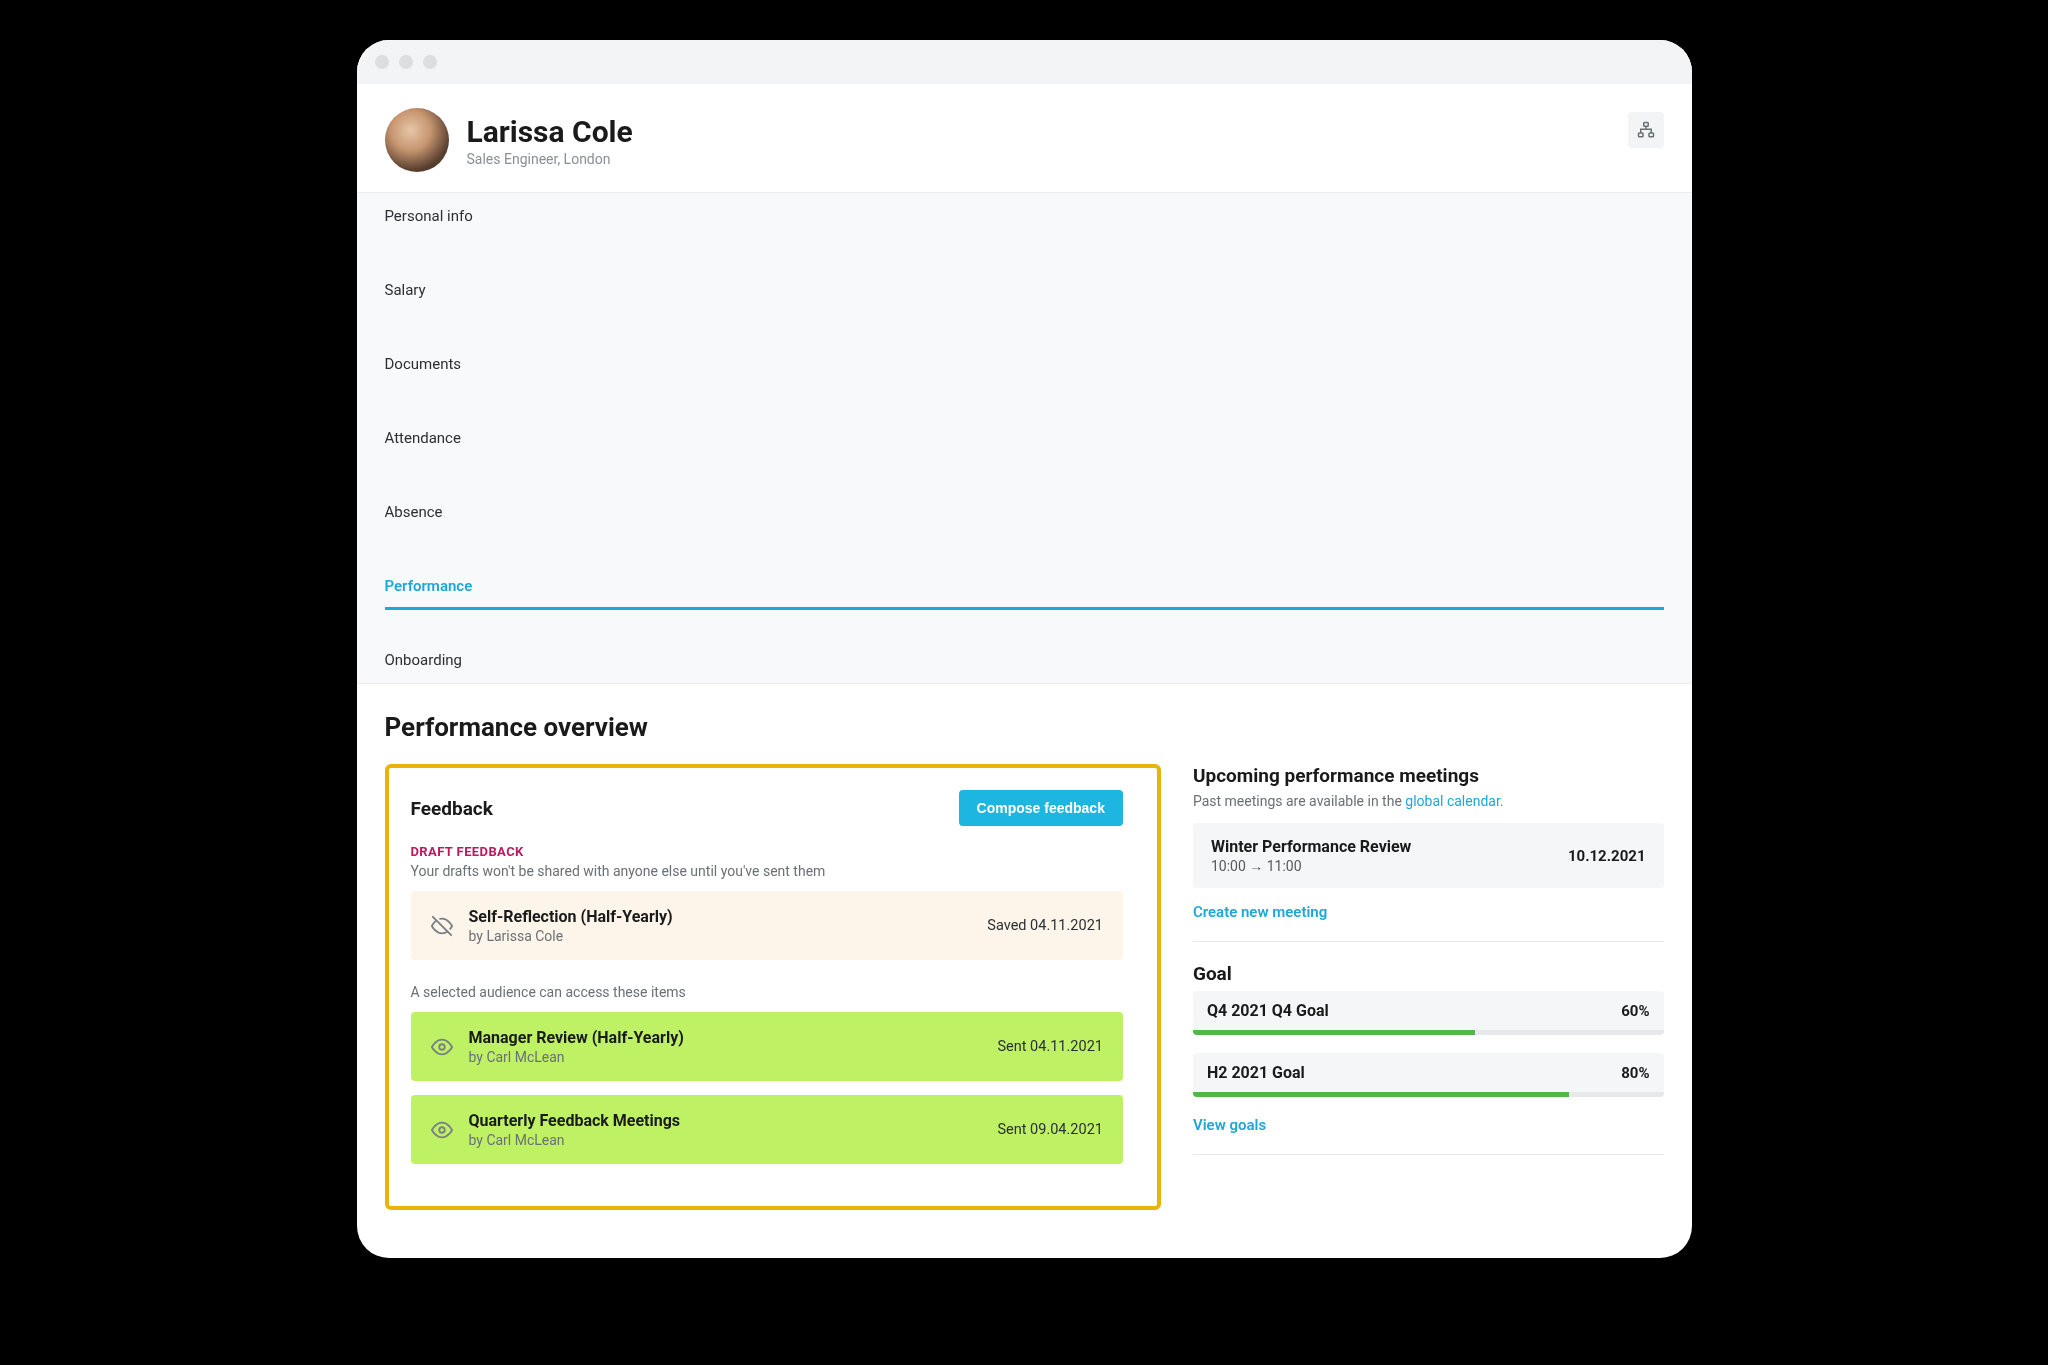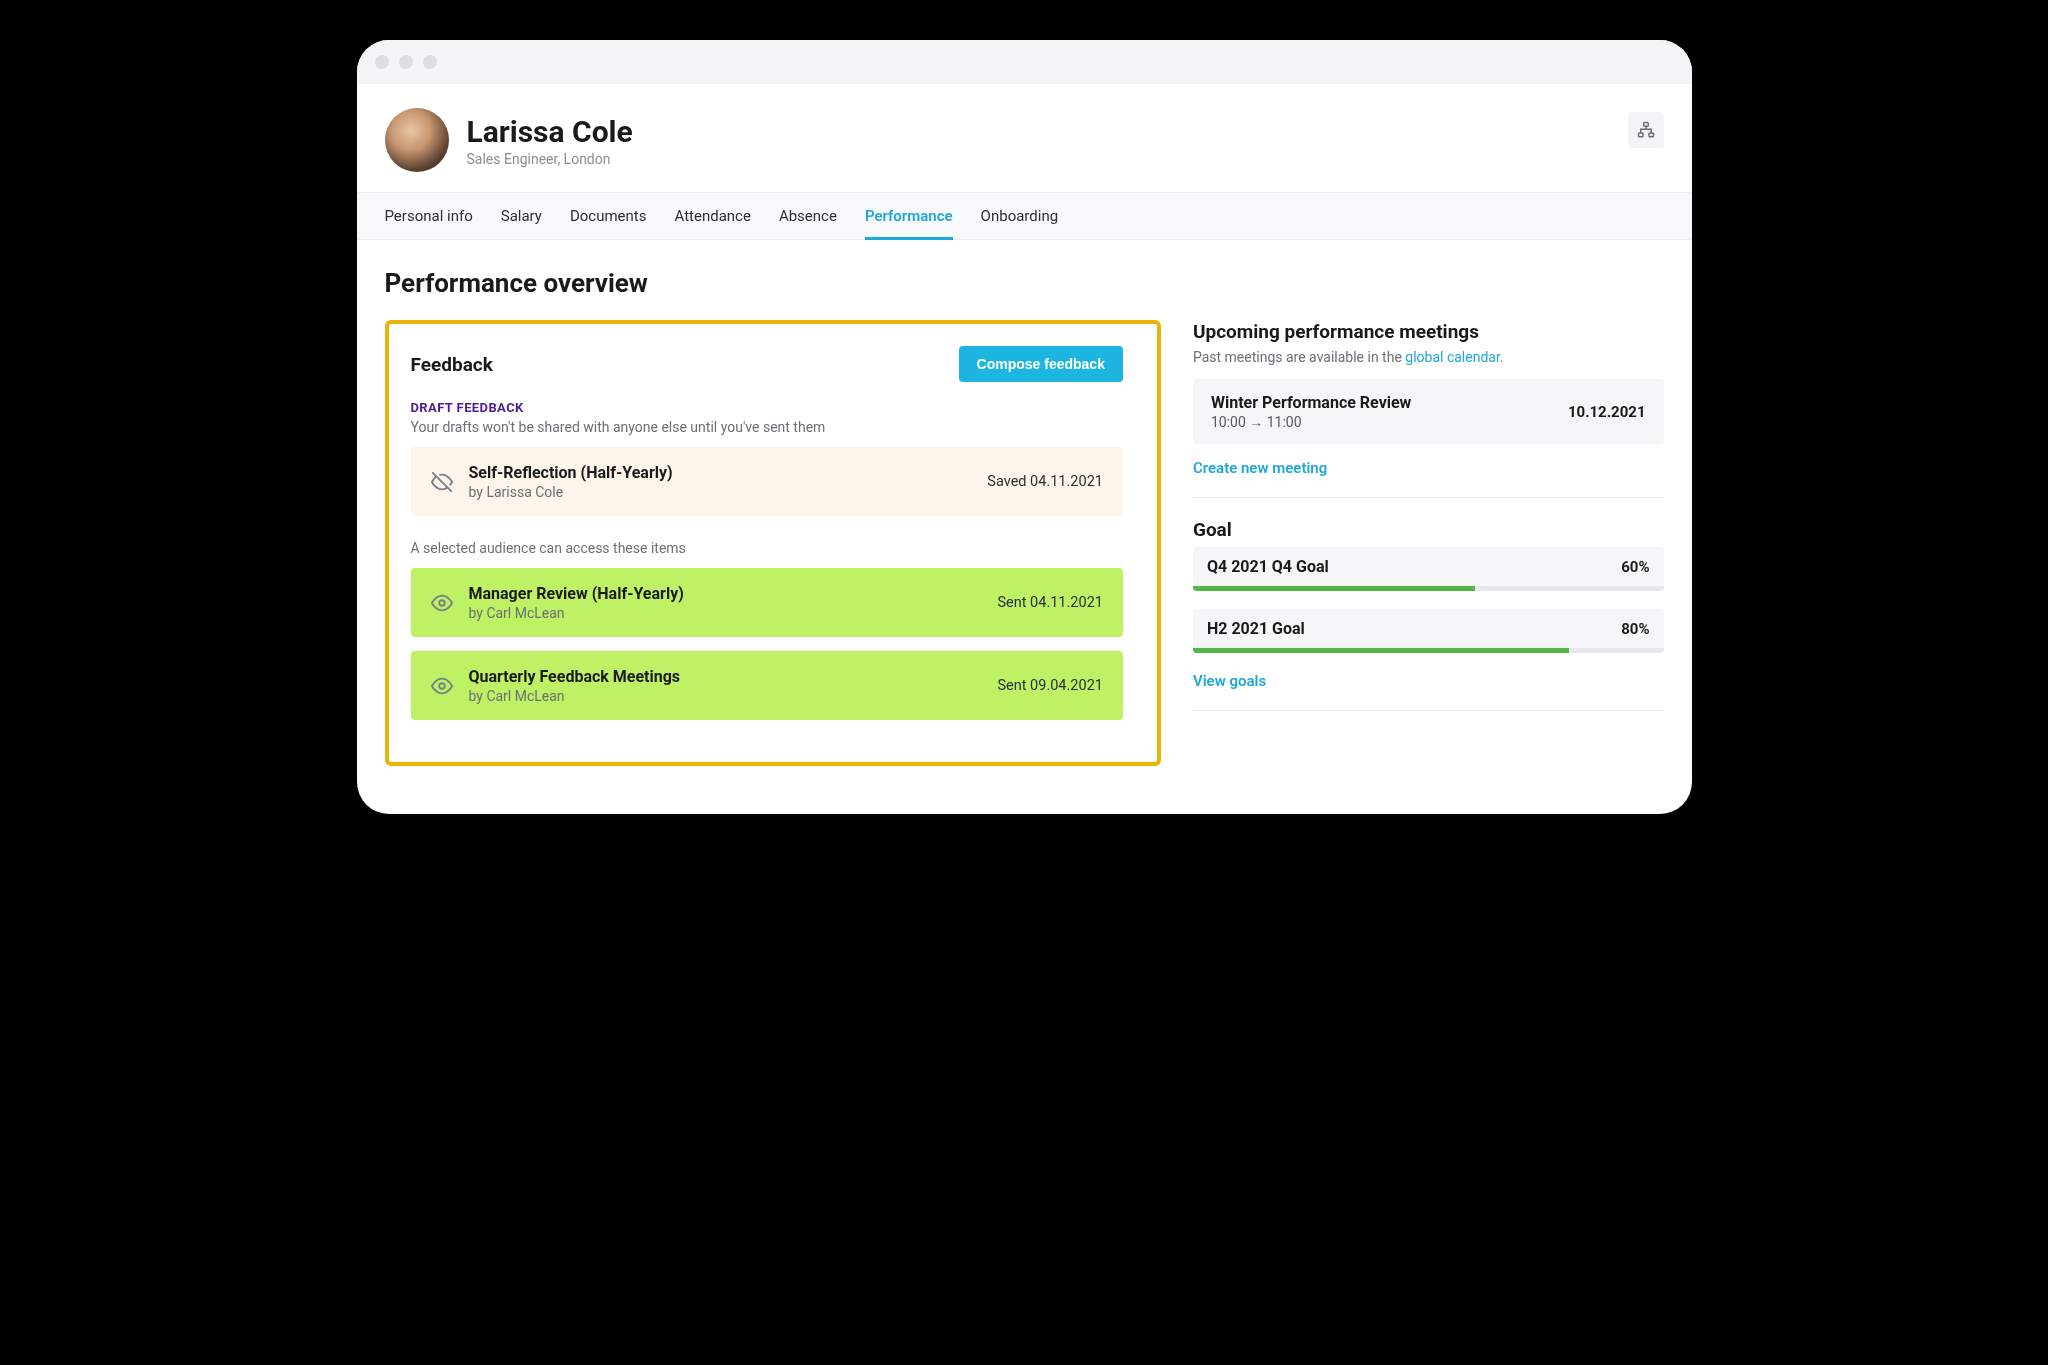--- a/index.html
+++ b/index.html
@@ -47,20 +47,21 @@
     display: flex; align-items: center; justify-content: center;
     border-radius: 4px; color: #6b7075;
   }
   .tabs {
     display: flex;
     gap: 28px;
     padding: 0 28px;
     background: #f8f9fa;
     border-top: 1px solid #eceeef;
     border-bottom: 1px solid #eceeef;
+    flex-direction: column;
   }
   .tab {
     padding: 14px 0;
     font-size: 15px;
     color: #2c2f33;
     cursor: pointer;
     position: relative;
   }
   .tab.active {
     color: #1ea7d8;
@@ -100,21 +101,21 @@
     background: #1cb6e0;
     color: #fff;
     border: none;
     padding: 10px 18px;
     border-radius: 4px;
     font-size: 14px;
     font-weight: 600;
     cursor: pointer;
   }
   .section-label {
-    font-size: 13px; font-weight: 700; color: #4c1d95;
+    font-size: 13px; font-weight: 700; color: #be185d;
     letter-spacing: 0.4px;
   }
   .section-hint {
     font-size: 14px; color: #6b7075; margin-top: 4px; margin-bottom: 12px;
   }
   .fb-item {
     background: #bef264;
     border-radius: 4px;
     padding: 16px 20px;
     display: flex;

